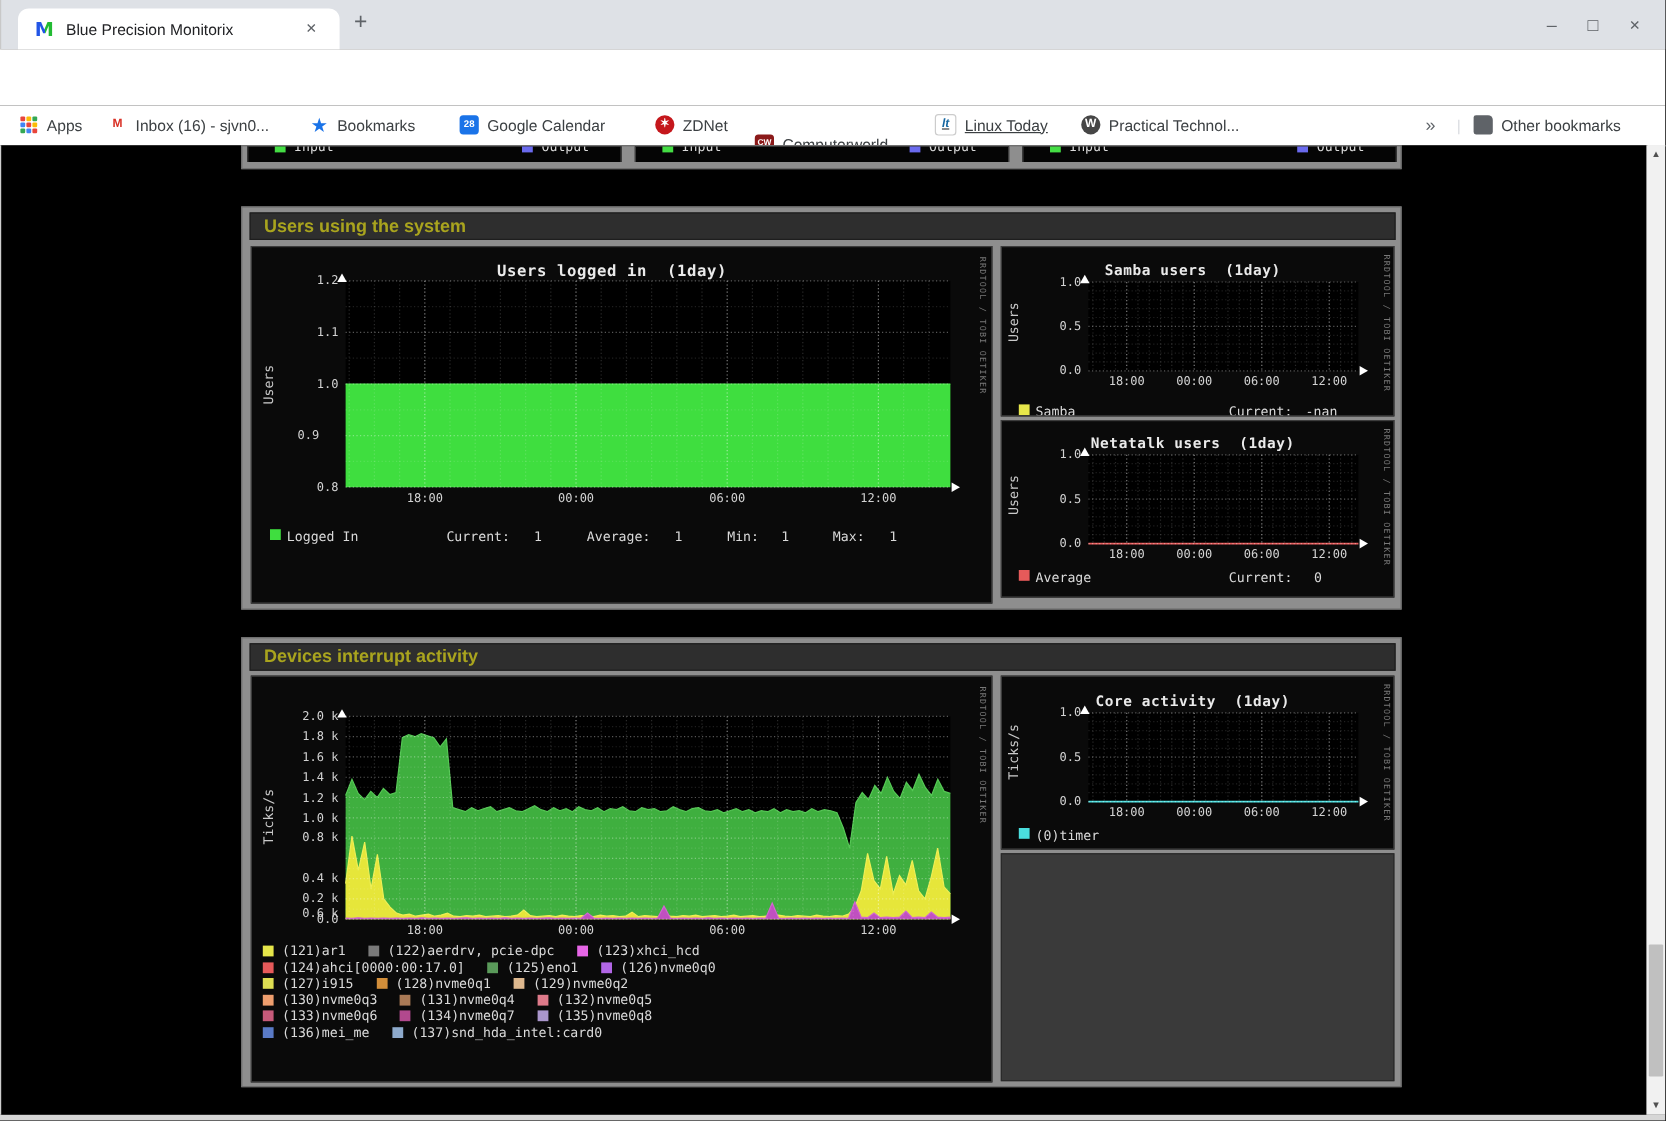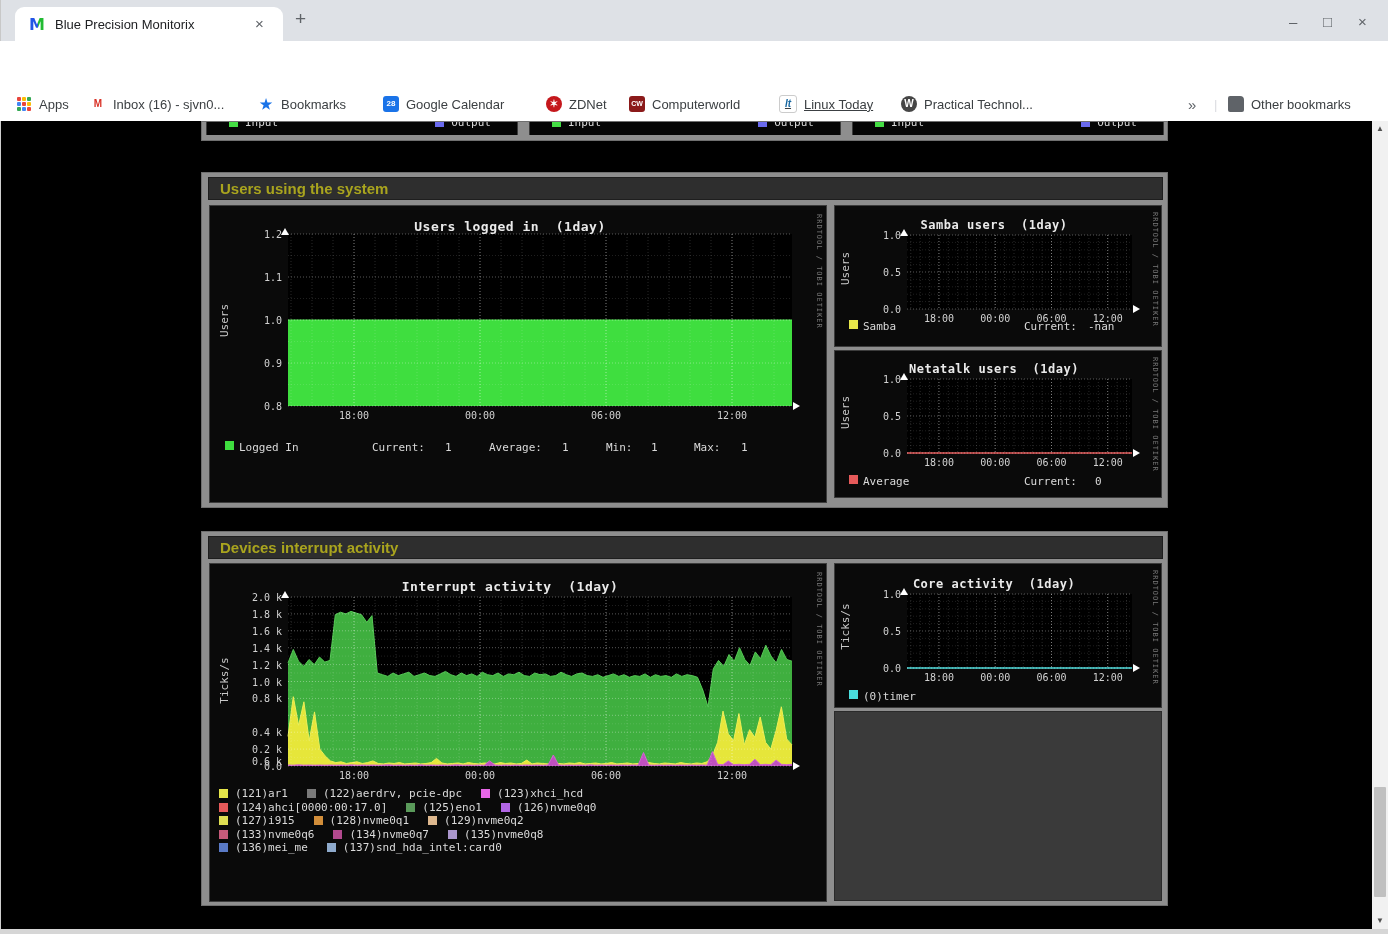--- a/index.html
+++ b/index.html
@@ -129,21 +129,21 @@
           <span>Bookmarks</span>
         </div>
         <div class="bm" style="left: 383px;">
           <span class="bmic" style="background: rgb(26, 115, 232); color: rgb(255, 255, 255); font-size: 8px;">28</span>
           <span>Google Calendar</span>
         </div>
         <div class="bm" style="left: 546px;">
           <span class="bmic" style="background: rgb(197, 23, 28); border-radius: 50%; color: rgb(255, 255, 255);">✶</span>
           <span>ZDNet</span>
         </div>
-        <div class="bm" style="left: 629px;">
+        <div class="bm" style="left: 629px; margin-top: 16px;">
           <span class="bmic" style="background: rgb(139, 26, 26); color: rgb(255, 255, 255); font-size: 7px;">CW</span>
           <span>Computerworld</span>
         </div>
         <div class="bm" style="left: 779px; text-decoration: underline;">
           <span class="bmic" style="background: rgb(255, 255, 255); border: 1px solid rgb(204, 204, 204); color: rgb(21, 102, 160); font-style: italic;">lt</span>
           <span>Linux Today</span>
         </div>
         <div class="bm" style="left: 901px;">
           <span class="bmic" style="background: rgb(70, 70, 70); border-radius: 50%; color: rgb(255, 255, 255);">W</span>
           <span>Practical Technol...</span>
@@ -227,21 +227,21 @@
             <line x1="0" y1="129.0" x2="504" y2="129.0" stroke="rgba(255,255,255,0.34)" stroke-width="1" stroke-dasharray="1,2"></line>
             <line x1="0" y1="172.0" x2="504" y2="172.0" stroke="rgba(255,255,255,0.34)" stroke-width="1" stroke-dasharray="1,2"></line>
             <polygon points="-7,1 1,1 -3,-6" fill="#fff"></polygon>
             <polygon points="505,168 505,176 512,172" fill="#fff"></polygon>
           </svg>
         </div>
       <div id="lbl-users">
           <div class="ytick" style="left: 30px; width: 42px; top: 23px;">1.2</div>
           <div class="ytick" style="left: 30px; width: 42px; top: 66px;">1.1</div>
           <div class="ytick" style="left: 30px; width: 42px; top: 109px;">1.0</div>
-          <div class="ytick" style="left: 30px; width: 42px; top: 152px;">0.9</div>
+          <div class="ytick" style="left: 14px; width: 42px; top: 152px;">0.9</div>
           <div class="ytick" style="left: 30px; width: 42px; top: 195px;">0.8</div>
           <div class="xtick" style="left: 144.024px; top: 204px;">18:00</div>
           <div class="xtick" style="left: 270.024px; top: 204px;">00:00</div>
           <div class="xtick" style="left: 396.024px; top: 204px;">06:00</div>
           <div class="xtick" style="left: 522.024px; top: 204px;">12:00</div>
         </div>
       <div id="leg-users" style="position: absolute; left: 0px; top: 235px; width: 100%; height: 14px;">
           <span class="sq" style="background: rgb(63, 222, 63); position: absolute; left: 15px; top: 0px;"></span>
           <span class="leg" style="position: absolute; left: 29px; top: 0px;">Logged In</span>
           <span class="leg" style="position: absolute; left: 162px; top: 0px;">Current:</span>
@@ -305,21 +305,21 @@
         </div>
       <div id="lbl-samba">
           <div class="ytick" style="left: 24px; width: 42px; top: 24px;">1.0</div>
           <div class="ytick" style="left: 24px; width: 42px; top: 61px;">0.5</div>
           <div class="ytick" style="left: 24px; width: 42px; top: 98px;">0.0</div>
           <div class="xtick" style="left: 103.95px; top: 107px;">18:00</div>
           <div class="xtick" style="left: 160.2px; top: 107px;">00:00</div>
           <div class="xtick" style="left: 216.45px; top: 107px;">06:00</div>
           <div class="xtick" style="left: 272.7px; top: 107px;">12:00</div>
         </div>
-      <div id="leg-samba" style="position: absolute; left: 0px; top: 114px; width: 100%; height: 14px;">
+      <div id="leg-samba" style="position: absolute; left: 0px; top: 131px; width: 100%; height: 14px;">
           <span class="sq" style="background: rgb(230, 230, 74); position: absolute; left: 14px; top: 0px;"></span>
           <span class="leg" style="position: absolute; left: 28px; top: 0px;">Samba</span>
           <span class="leg" style="position: absolute; left: 189px; top: 0px;">Current:</span>
           <span class="leg" style="position: absolute; left: 253px; top: 0px;">-nan</span>
         </div>
       <div class="rrdcredit" style="right:2px;top:6px;">RRDTOOL / TOBI OETIKER</div>
     </div>
     <div class="gpanel" id="blk-netatalk" style="left:632px;top:177px;width:328px;height:148px;">
       <div class="gtitle sm" style="left:0;top:11px;width:318px;">Netatalk users  (1day)</div>
       <div class="ylab" style="left:-10px;top:55px;width:40px;text-align:center;">Users</div>
@@ -384,21 +384,20 @@
           <span class="leg" style="position: absolute; left: 189px; top: 0px;">Current:</span>
           <span class="leg" style="position: absolute; left: 260px; top: 0px;">0</span>
         </div>
       <div class="rrdcredit" style="right:2px;top:6px;">RRDTOOL / TOBI OETIKER</div>
     </div>
   </div>
 
   <div class="abs section" style="left:201px;top:531px;width:967px;height:375px;">
     <div class="sec-title" style="width:955px;">Devices interrupt activity</div>
     <div class="gpanel" id="blk-interrupt" style="left:7px;top:31px;width:618px;height:339px;">
-      <div class="gtitle" style="left:0;top:15px;width:600px;">Interrupt activity  (1day)</div>
       <div class="ylab" style="left:-14px;top:110px;width:56px;text-align:center;">Ticks/s</div>
       <div class="plot" id="p-interrupt" style="left:78px;top:33px;width:504px;height:169px;">
           <svg width="504" height="169">
             <polygon points="0.0,65.9 5.3,52.4 10.5,64.2 15.8,69.3 21.0,62.5 26.3,67.6 31.5,60.0 36.8,65.1 42.0,63.4 47.3,17.7 52.5,15.2 57.8,16.9 63.0,14.4 68.3,16.1 73.5,17.7 78.8,25.3 84.0,18.6 89.3,76.0 94.5,77.7 99.8,79.4 105.0,76.0 110.3,78.6 115.5,76.9 120.8,75.2 126.0,79.4 131.3,77.7 136.5,76.0 141.8,78.6 147.0,79.4 152.3,76.9 157.5,74.4 162.8,77.7 168.0,79.4 173.3,76.0 178.5,78.6 183.8,76.9 189.0,79.4 194.3,75.2 199.5,77.7 204.8,78.6 210.0,76.0 215.3,79.4 220.5,76.9 225.8,77.7 231.0,75.2 236.3,78.6 241.5,79.4 246.8,76.0 252.0,77.7 257.3,76.9 262.5,79.4 267.8,78.6 273.0,75.2 278.3,77.7 283.5,79.4 288.8,76.9 294.0,76.0 299.3,78.6 304.5,79.4 309.8,77.7 315.0,80.3 320.3,78.6 325.5,76.9 330.8,79.4 336.0,77.7 341.3,80.3 346.5,78.6 351.8,79.4 357.0,76.9 362.3,80.3 367.5,77.7 372.8,79.4 378.0,78.6 383.3,80.3 388.5,76.9 393.8,79.4 399.0,77.7 404.3,78.6 409.5,80.3 414.8,93.0 420.0,109.8 425.3,71.8 430.5,63.4 435.8,69.3 441.0,57.5 446.3,64.2 451.5,50.7 456.8,62.5 462.0,68.4 467.3,54.9 472.5,61.7 477.8,48.2 483.0,59.1 488.3,65.9 493.5,52.4 498.8,62.5 504.0,64.2 504,169 0,169" fill="#3FAF3F"></polygon>
             <polyline points="0.0,65.9 5.3,52.4 10.5,64.2 15.8,69.3 21.0,62.5 26.3,67.6 31.5,60.0 36.8,65.1 42.0,63.4 47.3,17.7 52.5,15.2 57.8,16.9 63.0,14.4 68.3,16.1 73.5,17.7 78.8,25.3 84.0,18.6 89.3,76.0 94.5,77.7 99.8,79.4 105.0,76.0 110.3,78.6 115.5,76.9 120.8,75.2 126.0,79.4 131.3,77.7 136.5,76.0 141.8,78.6 147.0,79.4 152.3,76.9 157.5,74.4 162.8,77.7 168.0,79.4 173.3,76.0 178.5,78.6 183.8,76.9 189.0,79.4 194.3,75.2 199.5,77.7 204.8,78.6 210.0,76.0 215.3,79.4 220.5,76.9 225.8,77.7 231.0,75.2 236.3,78.6 241.5,79.4 246.8,76.0 252.0,77.7 257.3,76.9 262.5,79.4 267.8,78.6 273.0,75.2 278.3,77.7 283.5,79.4 288.8,76.9 294.0,76.0 299.3,78.6 304.5,79.4 309.8,77.7 315.0,80.3 320.3,78.6 325.5,76.9 330.8,79.4 336.0,77.7 341.3,80.3 346.5,78.6 351.8,79.4 357.0,76.9 362.3,80.3 367.5,77.7 372.8,79.4 378.0,78.6 383.3,80.3 388.5,76.9 393.8,79.4 399.0,77.7 404.3,78.6 409.5,80.3 414.8,93.0 420.0,109.8 425.3,71.8 430.5,63.4 435.8,69.3 441.0,57.5 446.3,64.2 451.5,50.7 456.8,62.5 462.0,68.4 467.3,54.9 472.5,61.7 477.8,48.2 483.0,59.1 488.3,65.9 493.5,52.4 498.8,62.5 504.0,64.2" fill="none" stroke="#55C855" stroke-width="1"></polyline>
             <polygon points="0.0,139.4 5.3,99.7 10.6,128.4 15.9,104.8 21.2,143.7 26.5,114.9 31.8,152.1 37.1,158.9 42.4,163.9 47.7,165.6 53.1,164.8 58.4,166.5 63.7,165.6 69.0,164.8 74.3,166.5 79.6,165.6 84.9,163.9 90.2,166.5 95.5,166.9 100.8,166.0 106.1,166.5 111.4,165.6 116.7,166.9 122.0,166.5 127.3,166.0 132.6,166.9 137.9,166.5 143.2,165.6 148.5,161.4 153.9,166.0 159.2,166.9 164.5,166.5 169.8,166.0 175.1,166.9 180.4,165.6 185.7,166.5 191.0,166.9 196.3,166.0 201.6,166.5 206.9,166.9 212.2,165.6 217.5,166.5 222.8,166.0 228.1,166.9 233.4,166.5 238.7,163.1 244.0,166.9 249.3,166.0 254.7,166.5 260.0,166.9 265.3,165.6 270.6,166.5 275.9,166.9 281.2,166.0 286.5,166.5 291.8,165.6 297.1,166.9 302.4,166.5 307.7,166.0 313.0,166.9 318.3,166.5 323.6,165.6 328.9,166.9 334.2,166.5 339.5,166.0 344.8,166.9 350.1,166.5 355.5,166.9 360.8,165.6 366.1,166.5 371.4,166.9 376.7,166.0 382.0,166.5 387.3,166.9 392.6,165.6 397.9,166.5 403.2,166.9 408.5,166.0 413.8,166.5 419.1,164.8 424.4,158.9 429.7,145.3 435.0,114.1 440.3,136.9 445.6,143.7 450.9,116.6 456.3,147.9 461.6,132.7 466.9,140.3 472.2,120.0 477.5,145.3 482.8,152.1 488.1,133.5 493.4,109.8 498.7,142.0 504.0,147.9 504,169 0,169" fill="#E6E63A"></polygon>
             <polyline points="0.0,139.4 5.3,99.7 10.6,128.4 15.9,104.8 21.2,143.7 26.5,114.9 31.8,152.1 37.1,158.9 42.4,163.9 47.7,165.6 53.1,164.8 58.4,166.5 63.7,165.6 69.0,164.8 74.3,166.5 79.6,165.6 84.9,163.9 90.2,166.5 95.5,166.9 100.8,166.0 106.1,166.5 111.4,165.6 116.7,166.9 122.0,166.5 127.3,166.0 132.6,166.9 137.9,166.5 143.2,165.6 148.5,161.4 153.9,166.0 159.2,166.9 164.5,166.5 169.8,166.0 175.1,166.9 180.4,165.6 185.7,166.5 191.0,166.9 196.3,166.0 201.6,166.5 206.9,166.9 212.2,165.6 217.5,166.5 222.8,166.0 228.1,166.9 233.4,166.5 238.7,163.1 244.0,166.9 249.3,166.0 254.7,166.5 260.0,166.9 265.3,165.6 270.6,166.5 275.9,166.9 281.2,166.0 286.5,166.5 291.8,165.6 297.1,166.9 302.4,166.5 307.7,166.0 313.0,166.9 318.3,166.5 323.6,165.6 328.9,166.9 334.2,166.5 339.5,166.0 344.8,166.9 350.1,166.5 355.5,166.9 360.8,165.6 366.1,166.5 371.4,166.9 376.7,166.0 382.0,166.5 387.3,166.9 392.6,165.6 397.9,166.5 403.2,166.9 408.5,166.0 413.8,166.5 419.1,164.8 424.4,158.9 429.7,145.3 435.0,114.1 440.3,136.9 445.6,143.7 450.9,116.6 456.3,147.9 461.6,132.7 466.9,140.3 472.2,120.0 477.5,145.3 482.8,152.1 488.1,133.5 493.4,109.8 498.7,142.0 504.0,147.9" fill="none" stroke="#EEEE55" stroke-width="1"></polyline>
             <polygon points="0.0,168.0 5.3,168.2 10.6,167.8 15.9,168.2 21.2,168.0 26.5,168.2 31.8,168.0 37.1,168.2 42.4,168.0 47.7,168.2 53.1,168.0 58.4,168.2 63.7,167.8 69.0,168.2 74.3,168.0 79.6,168.2 84.9,168.0 90.2,168.2 95.5,168.0 100.8,167.8 106.1,168.2 111.4,168.0 116.7,168.2 122.0,168.0 127.3,168.2 132.6,167.8 137.9,168.2 143.2,168.0 148.5,168.2 153.9,168.0 159.2,168.2 164.5,168.0 169.8,167.8 175.1,168.2 180.4,168.0 185.7,168.2 191.0,168.0 196.3,168.2 201.6,163.9 206.9,168.0 212.2,168.2 217.5,168.0 222.8,168.2 228.1,168.0 233.4,168.2 238.7,168.0 244.0,168.2 249.3,168.0 254.7,168.2 260.0,168.0 265.3,158.0 270.6,168.0 275.9,168.2 281.2,168.0 286.5,168.2 291.8,168.0 297.1,168.2 302.4,167.8 307.7,168.2 313.0,168.0 318.3,168.2 323.6,168.0 328.9,168.2 334.2,168.0 339.5,168.2 344.8,168.0 350.1,168.2 355.5,155.5 360.8,168.0 366.1,168.2 371.4,168.0 376.7,168.2 382.0,168.0 387.3,168.2 392.6,168.0 397.9,168.2 403.2,168.0 408.5,168.2 413.8,168.0 419.1,168.2 424.4,154.6 429.7,167.3 435.0,167.7 440.3,163.9 445.6,167.7 450.9,167.3 456.3,167.7 461.6,167.3 466.9,162.2 472.2,167.7 477.5,167.3 482.8,167.7 488.1,163.1 493.4,167.3 498.7,167.7 504.0,167.3 504,169 0,169" fill="#C050C0"></polygon>
             <polyline points="0.0,168.0 5.3,168.2 10.6,167.8 15.9,168.2 21.2,168.0 26.5,168.2 31.8,168.0 37.1,168.2 42.4,168.0 47.7,168.2 53.1,168.0 58.4,168.2 63.7,167.8 69.0,168.2 74.3,168.0 79.6,168.2 84.9,168.0 90.2,168.2 95.5,168.0 100.8,167.8 106.1,168.2 111.4,168.0 116.7,168.2 122.0,168.0 127.3,168.2 132.6,167.8 137.9,168.2 143.2,168.0 148.5,168.2 153.9,168.0 159.2,168.2 164.5,168.0 169.8,167.8 175.1,168.2 180.4,168.0 185.7,168.2 191.0,168.0 196.3,168.2 201.6,163.9 206.9,168.0 212.2,168.2 217.5,168.0 222.8,168.2 228.1,168.0 233.4,168.2 238.7,168.0 244.0,168.2 249.3,168.0 254.7,168.2 260.0,168.0 265.3,158.0 270.6,168.0 275.9,168.2 281.2,168.0 286.5,168.2 291.8,168.0 297.1,168.2 302.4,167.8 307.7,168.2 313.0,168.0 318.3,168.2 323.6,168.0 328.9,168.2 334.2,168.0 339.5,168.2 344.8,168.0 350.1,168.2 355.5,155.5 360.8,168.0 366.1,168.2 371.4,168.0 376.7,168.2 382.0,168.0 387.3,168.2 392.6,168.0 397.9,168.2 403.2,168.0 408.5,168.2 413.8,168.0 419.1,168.2 424.4,154.6 429.7,167.3 435.0,167.7 440.3,163.9 445.6,167.7 450.9,167.3 456.3,167.7 461.6,167.3 466.9,162.2 472.2,167.7 477.5,167.3 482.8,167.7 488.1,163.1 493.4,167.3 498.7,167.7 504.0,167.3" fill="none" stroke="#D066D0" stroke-width="1"></polyline>
             <line x1="3.0" y1="0" x2="3.0" y2="169" stroke="rgba(255,255,255,0.16)" stroke-width="1" stroke-dasharray="1,2"></line>
@@ -468,20 +467,21 @@
           <div class="ytick" style="left: 30px; width: 42px; top: 197px;">0.0</div>
           <div class="xtick" style="left: 144.024px; top: 206px;">18:00</div>
           <div class="xtick" style="left: 270.024px; top: 206px;">00:00</div>
           <div class="xtick" style="left: 396.024px; top: 206px;">06:00</div>
           <div class="xtick" style="left: 522.024px; top: 206px;">12:00</div>
         </div>
       <div id="leg-interrupt" style="position:absolute;left:9px;top:221px;">
           <div class="legrow"><span class="item"><span class="sq" style="background: rgb(230, 230, 74);"></span><span>(121)ar1</span></span><span class="item"><span class="sq" style="background: rgb(122, 122, 122);"></span><span>(122)aerdrv, pcie-dpc</span></span><span class="item"><span class="sq" style="background: rgb(230, 102, 230);"></span><span>(123)xhci_hcd</span></span></div>
           <div class="legrow"><span class="item"><span class="sq" style="background: rgb(230, 90, 90);"></span><span>(124)ahci[0000:00:17.0]</span></span><span class="item"><span class="sq" style="background: rgb(90, 154, 90);"></span><span>(125)eno1</span></span><span class="item"><span class="sq" style="background: rgb(178, 102, 230);"></span><span>(126)nvme0q0</span></span></div>
           <div class="legrow"><span class="item"><span class="sq" style="background: rgb(222, 222, 82);"></span><span>(127)i915</span></span><span class="item"><span class="sq" style="background: rgb(210, 142, 58);"></span><span>(128)nvme0q1</span></span><span class="item"><span class="sq" style="background: rgb(222, 184, 142);"></span><span>(129)nvme0q2</span></span></div>
+          <div class="legrow"><span class="item"><span class="sq" style="background: rgb(238, 158, 110);"></span><span>(130)nvme0q3</span></span><span class="item"><span class="sq" style="background: rgb(170, 122, 86);"></span><span>(131)nvme0q4</span></span><span class="item"><span class="sq" style="background: rgb(222, 122, 138);"></span><span>(132)nvme0q5</span></span></div>
           <div class="legrow"><span class="item"><span class="sq" style="background: rgb(198, 90, 122);"></span><span>(133)nvme0q6</span></span><span class="item"><span class="sq" style="background: rgb(178, 73, 142);"></span><span>(134)nvme0q7</span></span><span class="item"><span class="sq" style="background: rgb(170, 150, 204);"></span><span>(135)nvme0q8</span></span></div>
           <div class="legrow"><span class="item"><span class="sq" style="background: rgb(90, 122, 198);"></span><span>(136)mei_me</span></span><span class="item"><span class="sq" style="background: rgb(142, 170, 204);"></span><span>(137)snd_hda_intel:card0</span></span></div>
         </div>
       <div class="rrdcredit" style="right:3px;top:8px;">RRDTOOL / TOBI OETIKER</div>
     </div>
     <div class="gpanel" id="blk-core" style="left:632px;top:31px;width:328px;height:145px;">
       <div class="gtitle sm" style="left:0;top:13px;width:318px;">Core activity  (1day)</div>
       <div class="ylab" style="left:-14px;top:56px;width:48px;text-align:center;">Ticks/s</div>
       <div class="plot" id="p-core" style="left:72px;top:30px;width:225px;height:74px;">
           <svg width="225" height="74">

